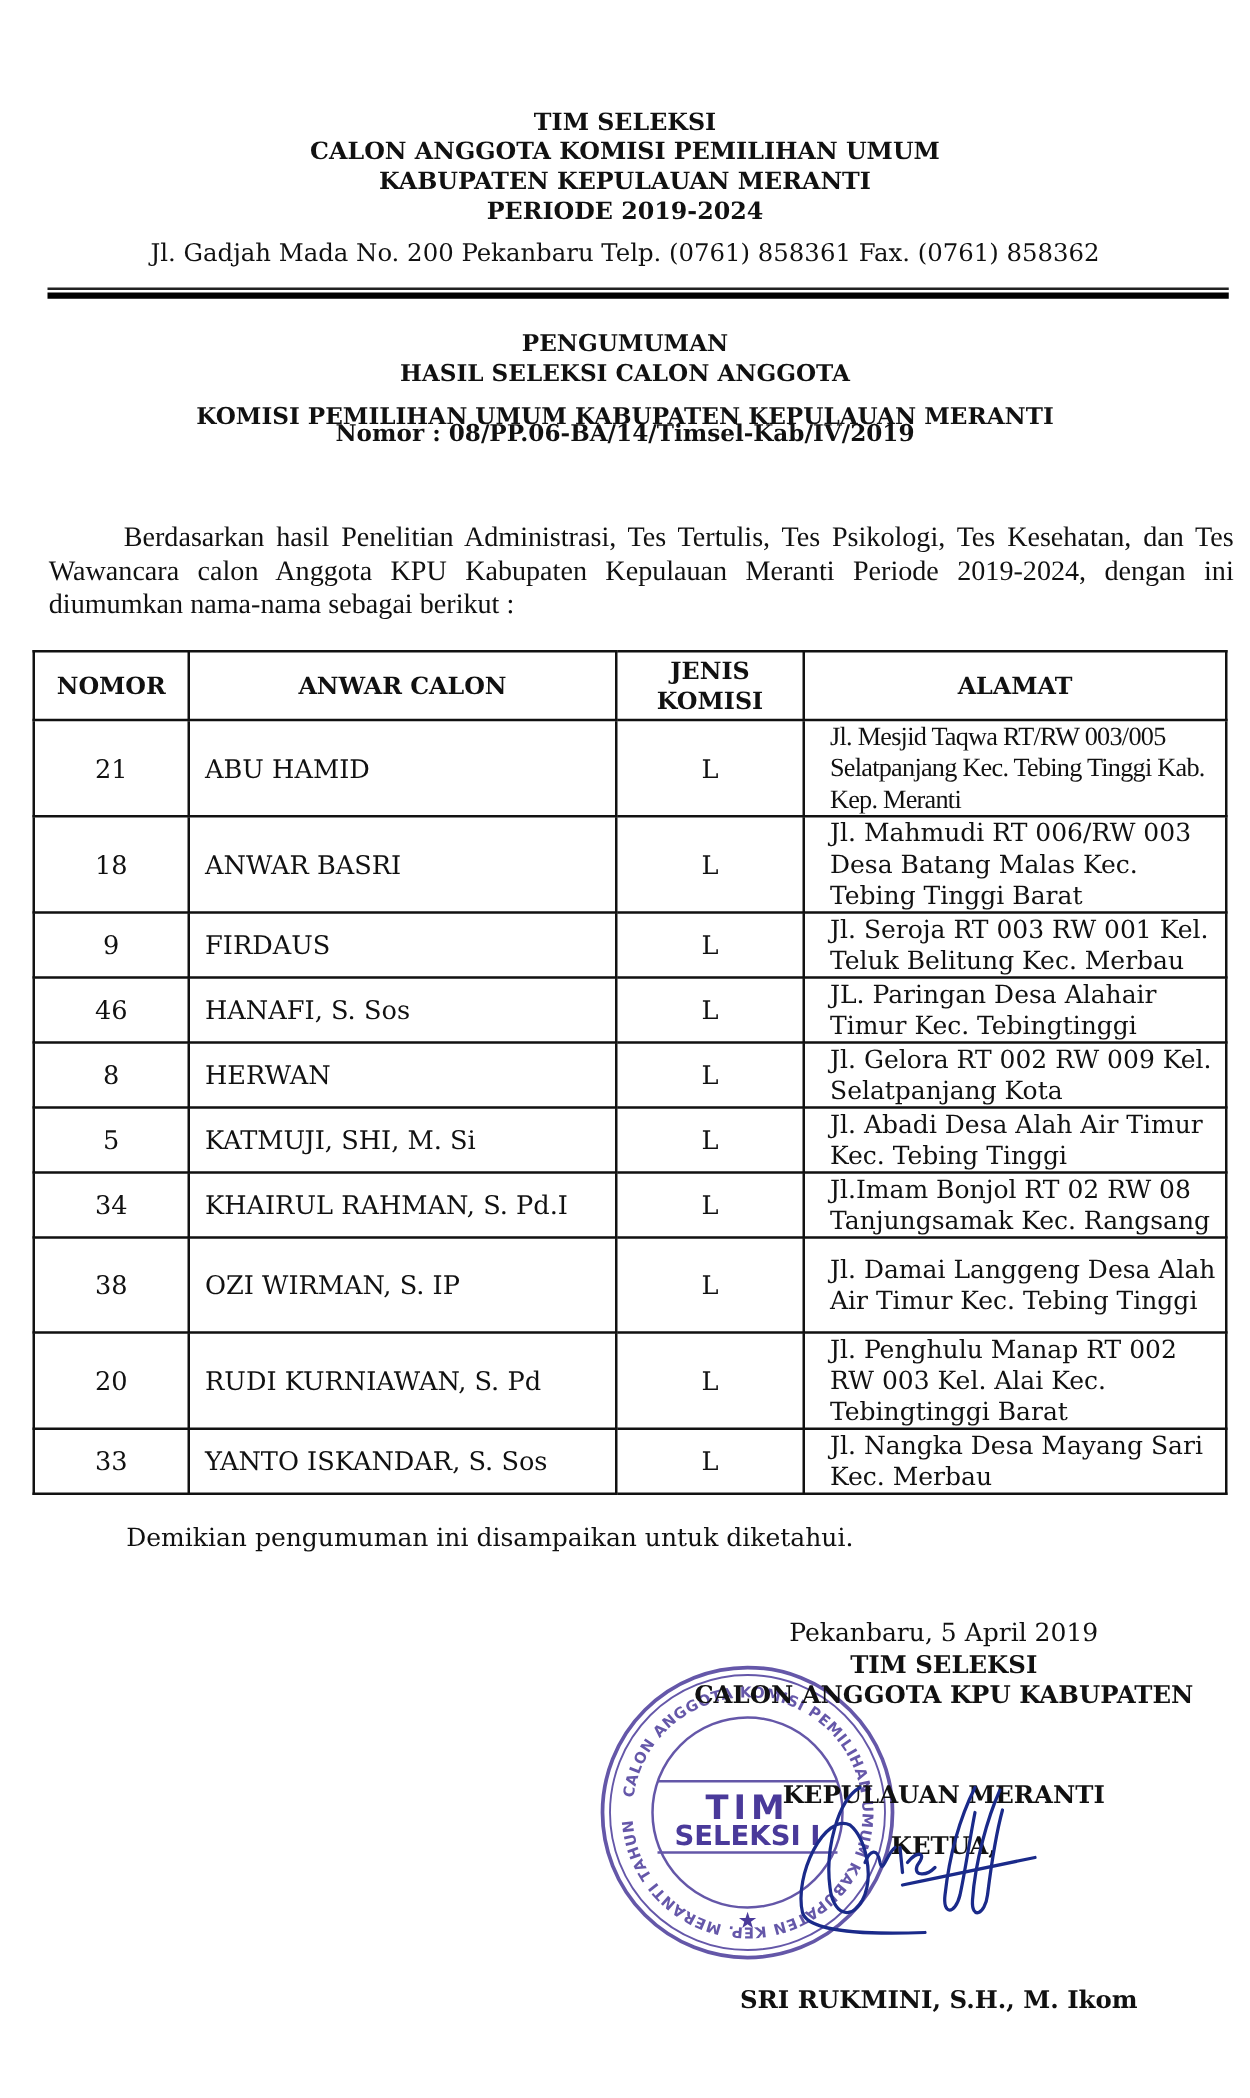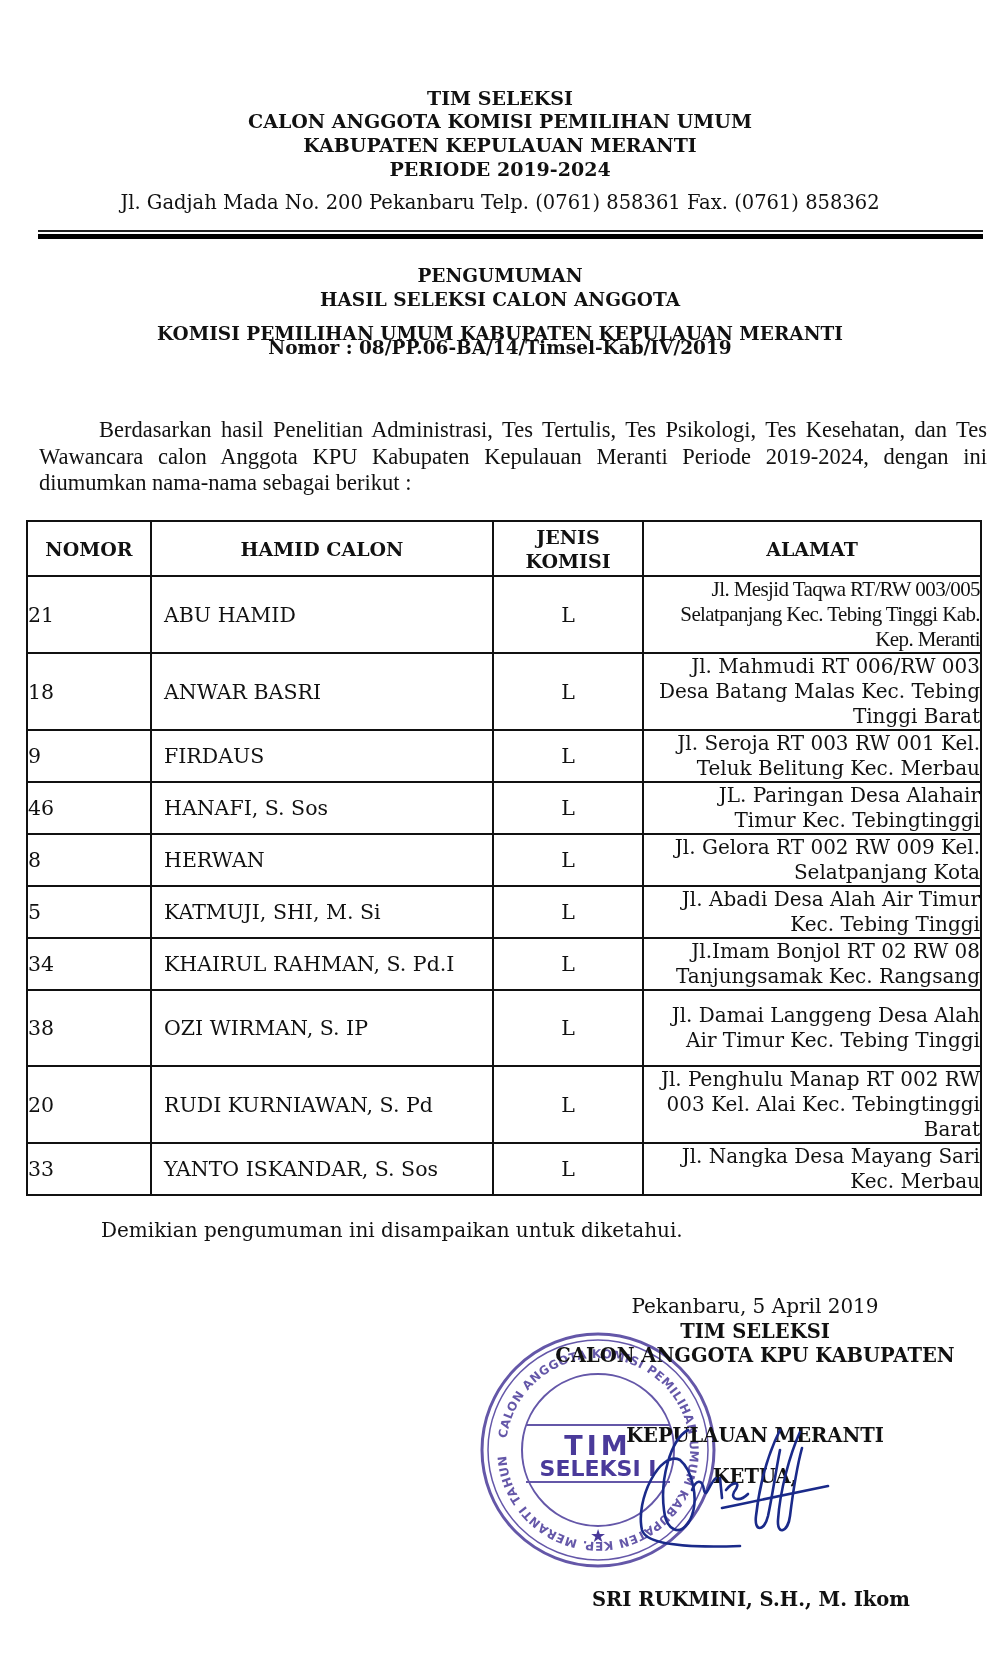--- a/index.html
+++ b/index.html
@@ -10,24 +10,24 @@
   .rule { position: absolute; left: 38px; width: 945px; }
   .rule.thin { top: 230px; height: 2px; background: #222; }
   .rule.thick { top: 234px; height: 5px; background: #000; }
   .ann-line { position: absolute; left: 0; width: 1000px; text-align: center; font-weight: bold; font-size: 18.5px; line-height: 25px; }
   .para { position: absolute; left: 39px; width: 948px; top: 417px; font-family: "Liberation Serif", serif; font-size: 22.5px; line-height: 26.5px; text-align: justify; }
   .para .indent { display: inline-block; width: 60px; }
   table.cands { position: absolute; left: 26px; top: 520px; width: 956px; border-collapse: collapse; }
   table.cands th, table.cands td { border: 2px solid #111; padding: 0; }
   table.cands th { font-weight: bold; font-size: 19px; line-height: 24px; height: 53px; }
   table.cands td { font-size: 20.5px; }
-  table.cands td.num { width: 122px; font-family: "DejaVu Serif", serif; }
+  table.cands td.num { text-align: center; width: 122px; font-family: "DejaVu Serif", serif; }
   table.cands td.name { padding-left: 12px; width: 328px; font-family: "DejaVu Serif", serif; margin-left: 13px; }
   table.cands td.sex { text-align: center; width: 148px; font-family: "DejaVu Serif", serif; }
-  table.cands td.addr-cell { padding-left: 8px; font-size: 20px; line-height: 25px; font-family: "DejaVu Serif", serif; text-align: right; }
+  table.cands td.addr-cell { padding-left: 20px; font-size: 20px; line-height: 25px; font-family: "DejaVu Serif", serif; }
   table.cands td.addr-cell.tight { font-family: "Liberation Serif", serif; font-size: 21px; letter-spacing: -0.6px; line-height: 25px; }
   .closing { position: absolute; left: 101px; top: 1218px; font-size: 20px; font-family: "DejaVu Serif", serif; }
   .sig-block { position: absolute; left: 545px; width: 420px; text-align: center; }
   .sig-date { top: 1294px; font-size: 20px; font-family: "DejaVu Serif", serif; }
   .sig-line { font-weight: bold; font-size: 19.5px; font-family: "DejaVu Serif", serif; }
   .stamp { position: absolute; left: 478px; top: 1330px; width: 240px; height: 240px; }
   .signature { position: absolute; left: 630px; top: 1420px; width: 220px; height: 130px; }
   .signer { position: absolute; left: 592px; top: 1588px; font-weight: bold; font-size: 19.5px; font-family: "DejaVu Serif", serif; }
 </style>
 </head>
@@ -45,21 +45,21 @@
 <div class="ann-line" style="top:287px">HASIL SELEKSI CALON ANGGOTA</div>
 <div class="ann-line" style="top:321px">KOMISI PEMILIHAN UMUM KABUPATEN KEPULAUAN MERANTI</div>
 <div class="ann-line" style="top:335px">Nomor :  08/PP.06-BA/14/Timsel-Kab/IV/2019</div>
 
 <div class="para"><span class="indent"></span><span>Berdasarkan hasil Penelitian Administrasi, Tes Tertulis, Tes Psikologi, Tes Kesehatan, dan Tes Wawancara calon Anggota KPU Kabupaten Kepulauan Meranti Periode 2019-2024, dengan ini diumumkan nama-nama sebagai berikut :</span></div>
 
 <table class="cands">
   <thead>
     <tr>
       <th>NOMOR</th>
-      <th>HAMID CALON</th>
+      <th>ANWAR CALON</th>
       <th><span>JENIS</span><br><span>KOMISI</span></th>
       <th>ALAMAT</th>
     </tr>
   </thead>
   <tbody>
     <tr style="height:73px">
       <td class="num">21</td>
       <td class="name">ABU HAMID</td>
       <td class="sex">L</td>
       <td class="addr-cell tight">Jl. Mesjid Taqwa RT/RW 003/005 Selatpanjang Kec. Tebing Tinggi Kab. Kep. Meranti</td>

